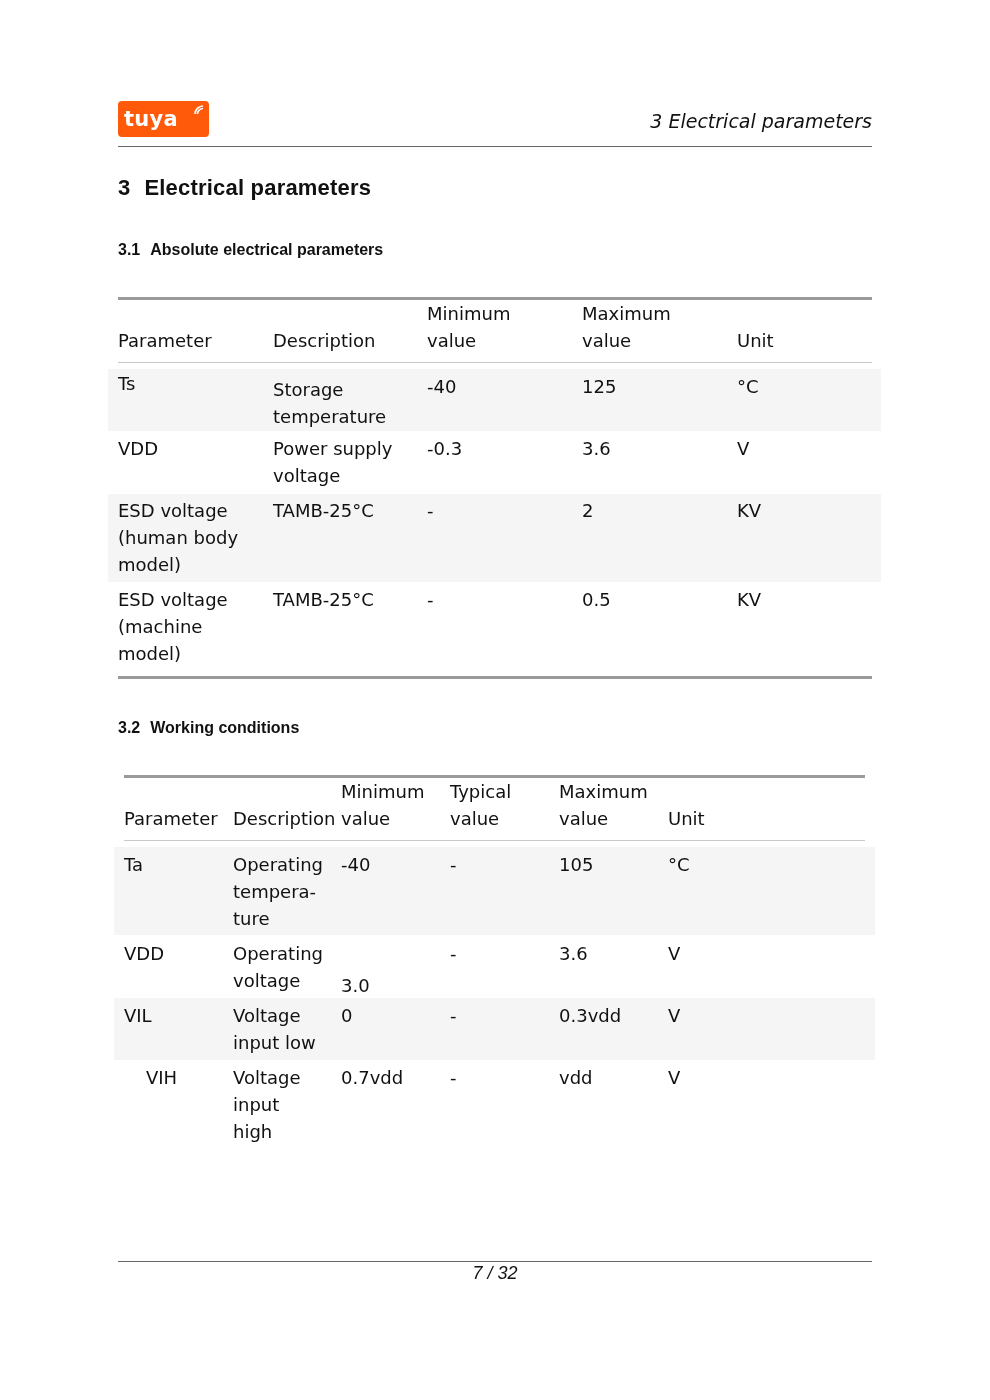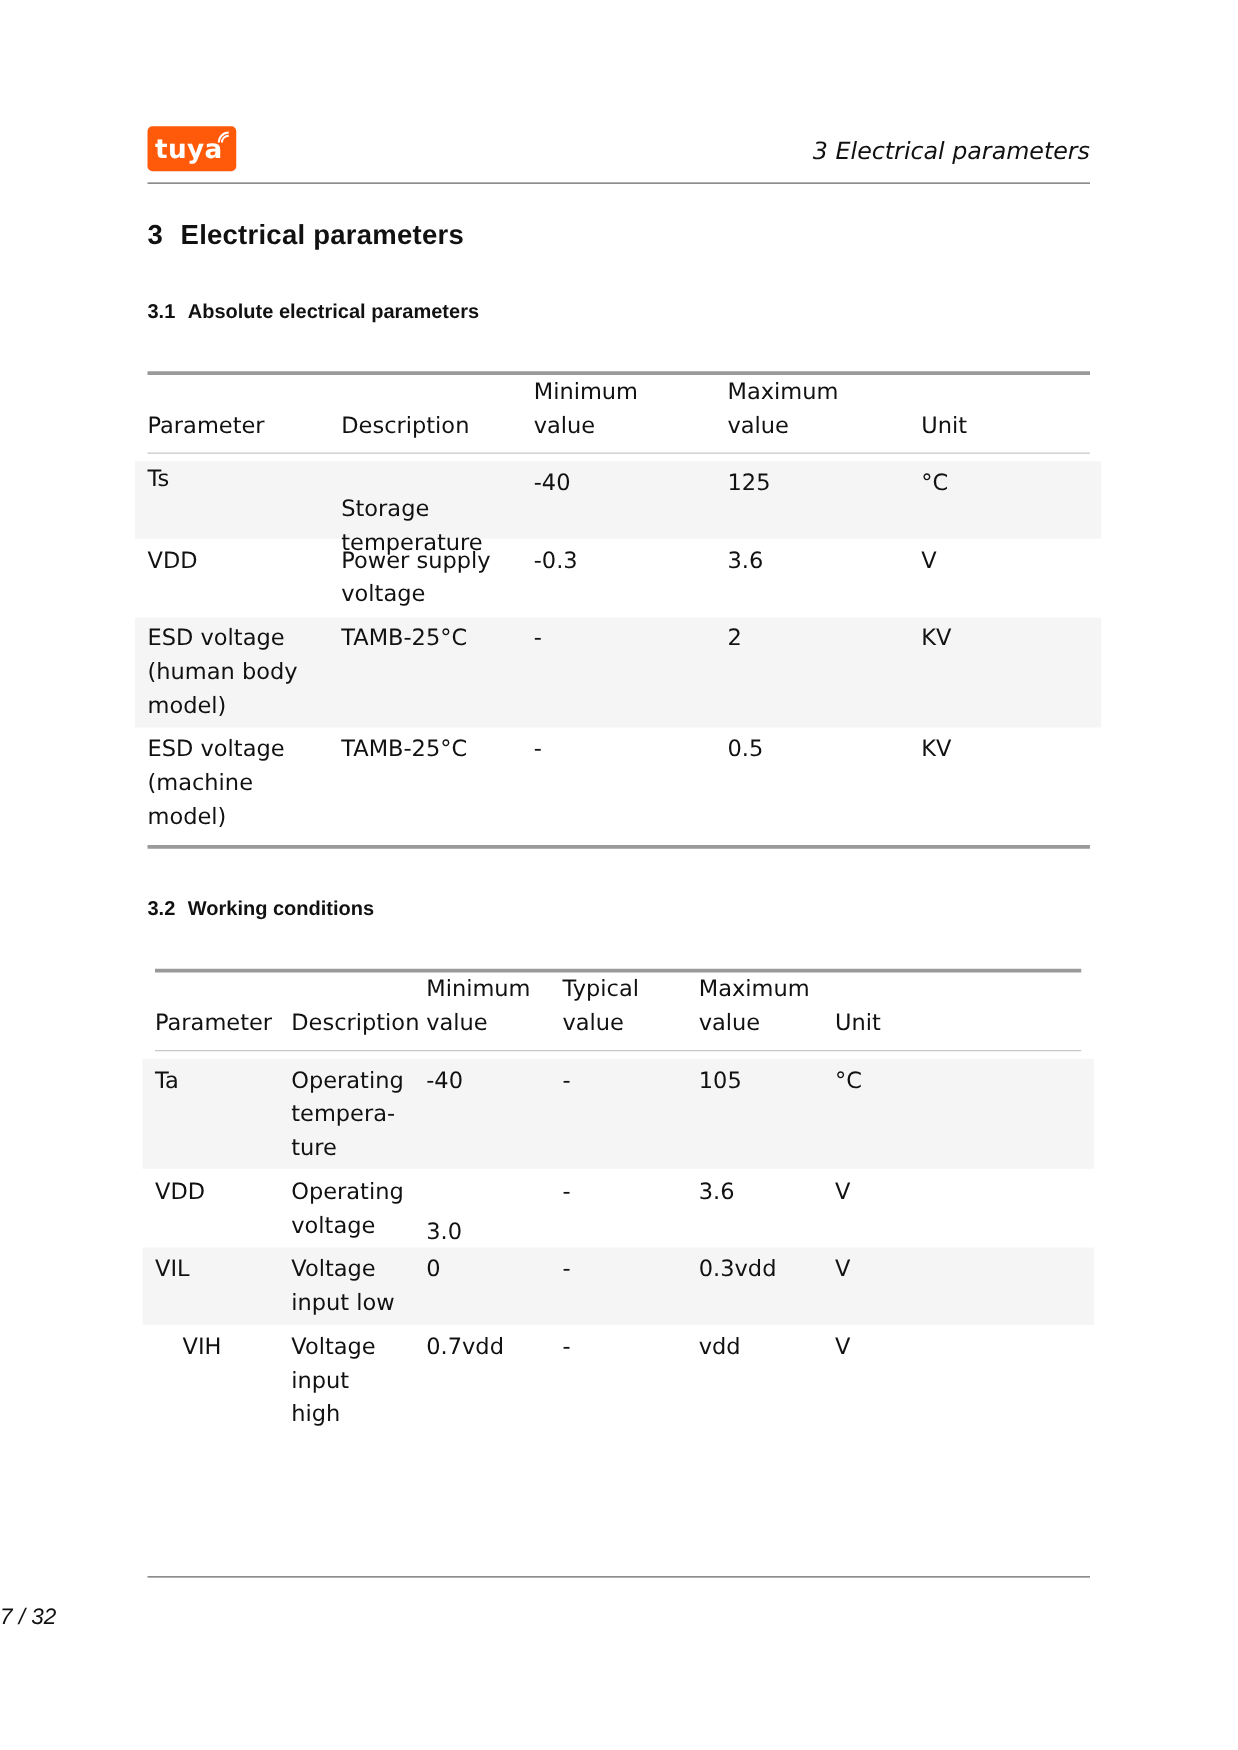--- a/index.html
+++ b/index.html
@@ -1,21 +1,21 @@
 <!DOCTYPE html>
 <html><head>
 <meta charset="utf-8">
 <style>
   html, body { margin: 0; padding: 0; background: #ffffff; }
   body { width: 990px; height: 1400px; position: relative; overflow: hidden;
          font-family: "DejaVu Sans", sans-serif; color: #111; }
   .abs { position: absolute; }
 
   
-  .logo { left: 118px; top: 101px; width: 71px; height: 36px; background: #ff5a0a;
+  .logo { left: 118px; top: 101px; width: 91px; height: 36px; background: #ff5a0a;
           border-radius: 4px; color: #fff; font-family: "DejaVu Sans", sans-serif;
           font-weight: bold; font-size: 21px; line-height: 36px; text-align: left;
           padding-left: 6px; box-sizing: border-box; letter-spacing: 0.3px; }
   .logo-wifi { position: absolute; right: 4px; top: 3px; width: 12px; height: 12px; }
   .running-head { right: 118px; top: 110px; font-style: italic; font-size: 19px; color: #111; }
   .rule-top { left: 118px; top: 146px; width: 754px; height: 1px; background: #666; }
 
   .h1 { left: 118px; top: 175px; font-size: 22px; font-weight: bold;
         font-family: "Liberation Sans", sans-serif; letter-spacing: 0.2px; }
   .h1 .num { margin-right: 14px; }
@@ -23,22 +23,22 @@
   .h2 .num { margin-right: 10px; }
 
   
   .thick { height: 3px; background: #9a9a9a; }
   .thin { height: 1px; background: #c8c8c8; }
   .cell { position: absolute; font-size: 18px; line-height: 27px; color: #111; white-space: pre-line; }
   .rowbg { position: absolute; background: #f5f5f5; }
 
   
   .rule-bot { left: 118px; top: 1261px; width: 754px; height: 1px; background: #666; }
-  .pagenum { left: 0; width: 990px; top: 1263px; text-align: left; font-style: italic;
-             font-size: 18px; font-family: "Liberation Sans", sans-serif; margin-top: 20px; }
+  .pagenum { left: 0; width: 990px; top: 1263px; text-align: center; font-style: italic;
+             font-size: 18px; font-family: "Liberation Sans", sans-serif; }
 </style>
 </head>
 <body>
 
 <div class="abs logo">
   <span>tuya</span>
   <svg class="logo-wifi" viewBox="0 0 12 12">
     <path d="M2 10 A8 8 0 0 1 10 2" stroke="#fff" stroke-width="1.6" fill="none"></path>
     <path d="M4.5 10 A5.5 5.5 0 0 1 10 4.5" stroke="#fff" stroke-width="1.6" fill="none"></path>
   </svg>
@@ -62,21 +62,21 @@
   <div class="cell" style="left:427px; top:300px;">Minimum
 value</div>
   <div class="cell" style="left:582px; top:300px;">Maximum
 value</div>
   <div class="cell" style="left:737px; top:327px;">Unit</div>
   <div class="abs thin" style="left:118px; top:362px; width:754px;"></div>
 
   <div class="rowbg" style="left:108px; top:369px; width:773px; height:62px;"></div>
   <div>
     <div class="cell" style="left:118px; top:370px;">Ts</div>
-    <div class="cell" style="left:273px; top:394px;">Storage
+    <div class="cell" style="left:273px; top:376px;">Storage
 temperature</div>
     <div class="cell" style="left:427px; top:373px;">-40</div>
     <div class="cell" style="left:582px; top:373px;">125</div>
     <div class="cell" style="left:737px; top:373px;">°C</div>
   </div>
 
   <div>
     <div class="cell" style="left:118px; top:435px;">VDD</div>
     <div class="cell" style="left:273px; top:435px;">Power supply
 voltage</div>

